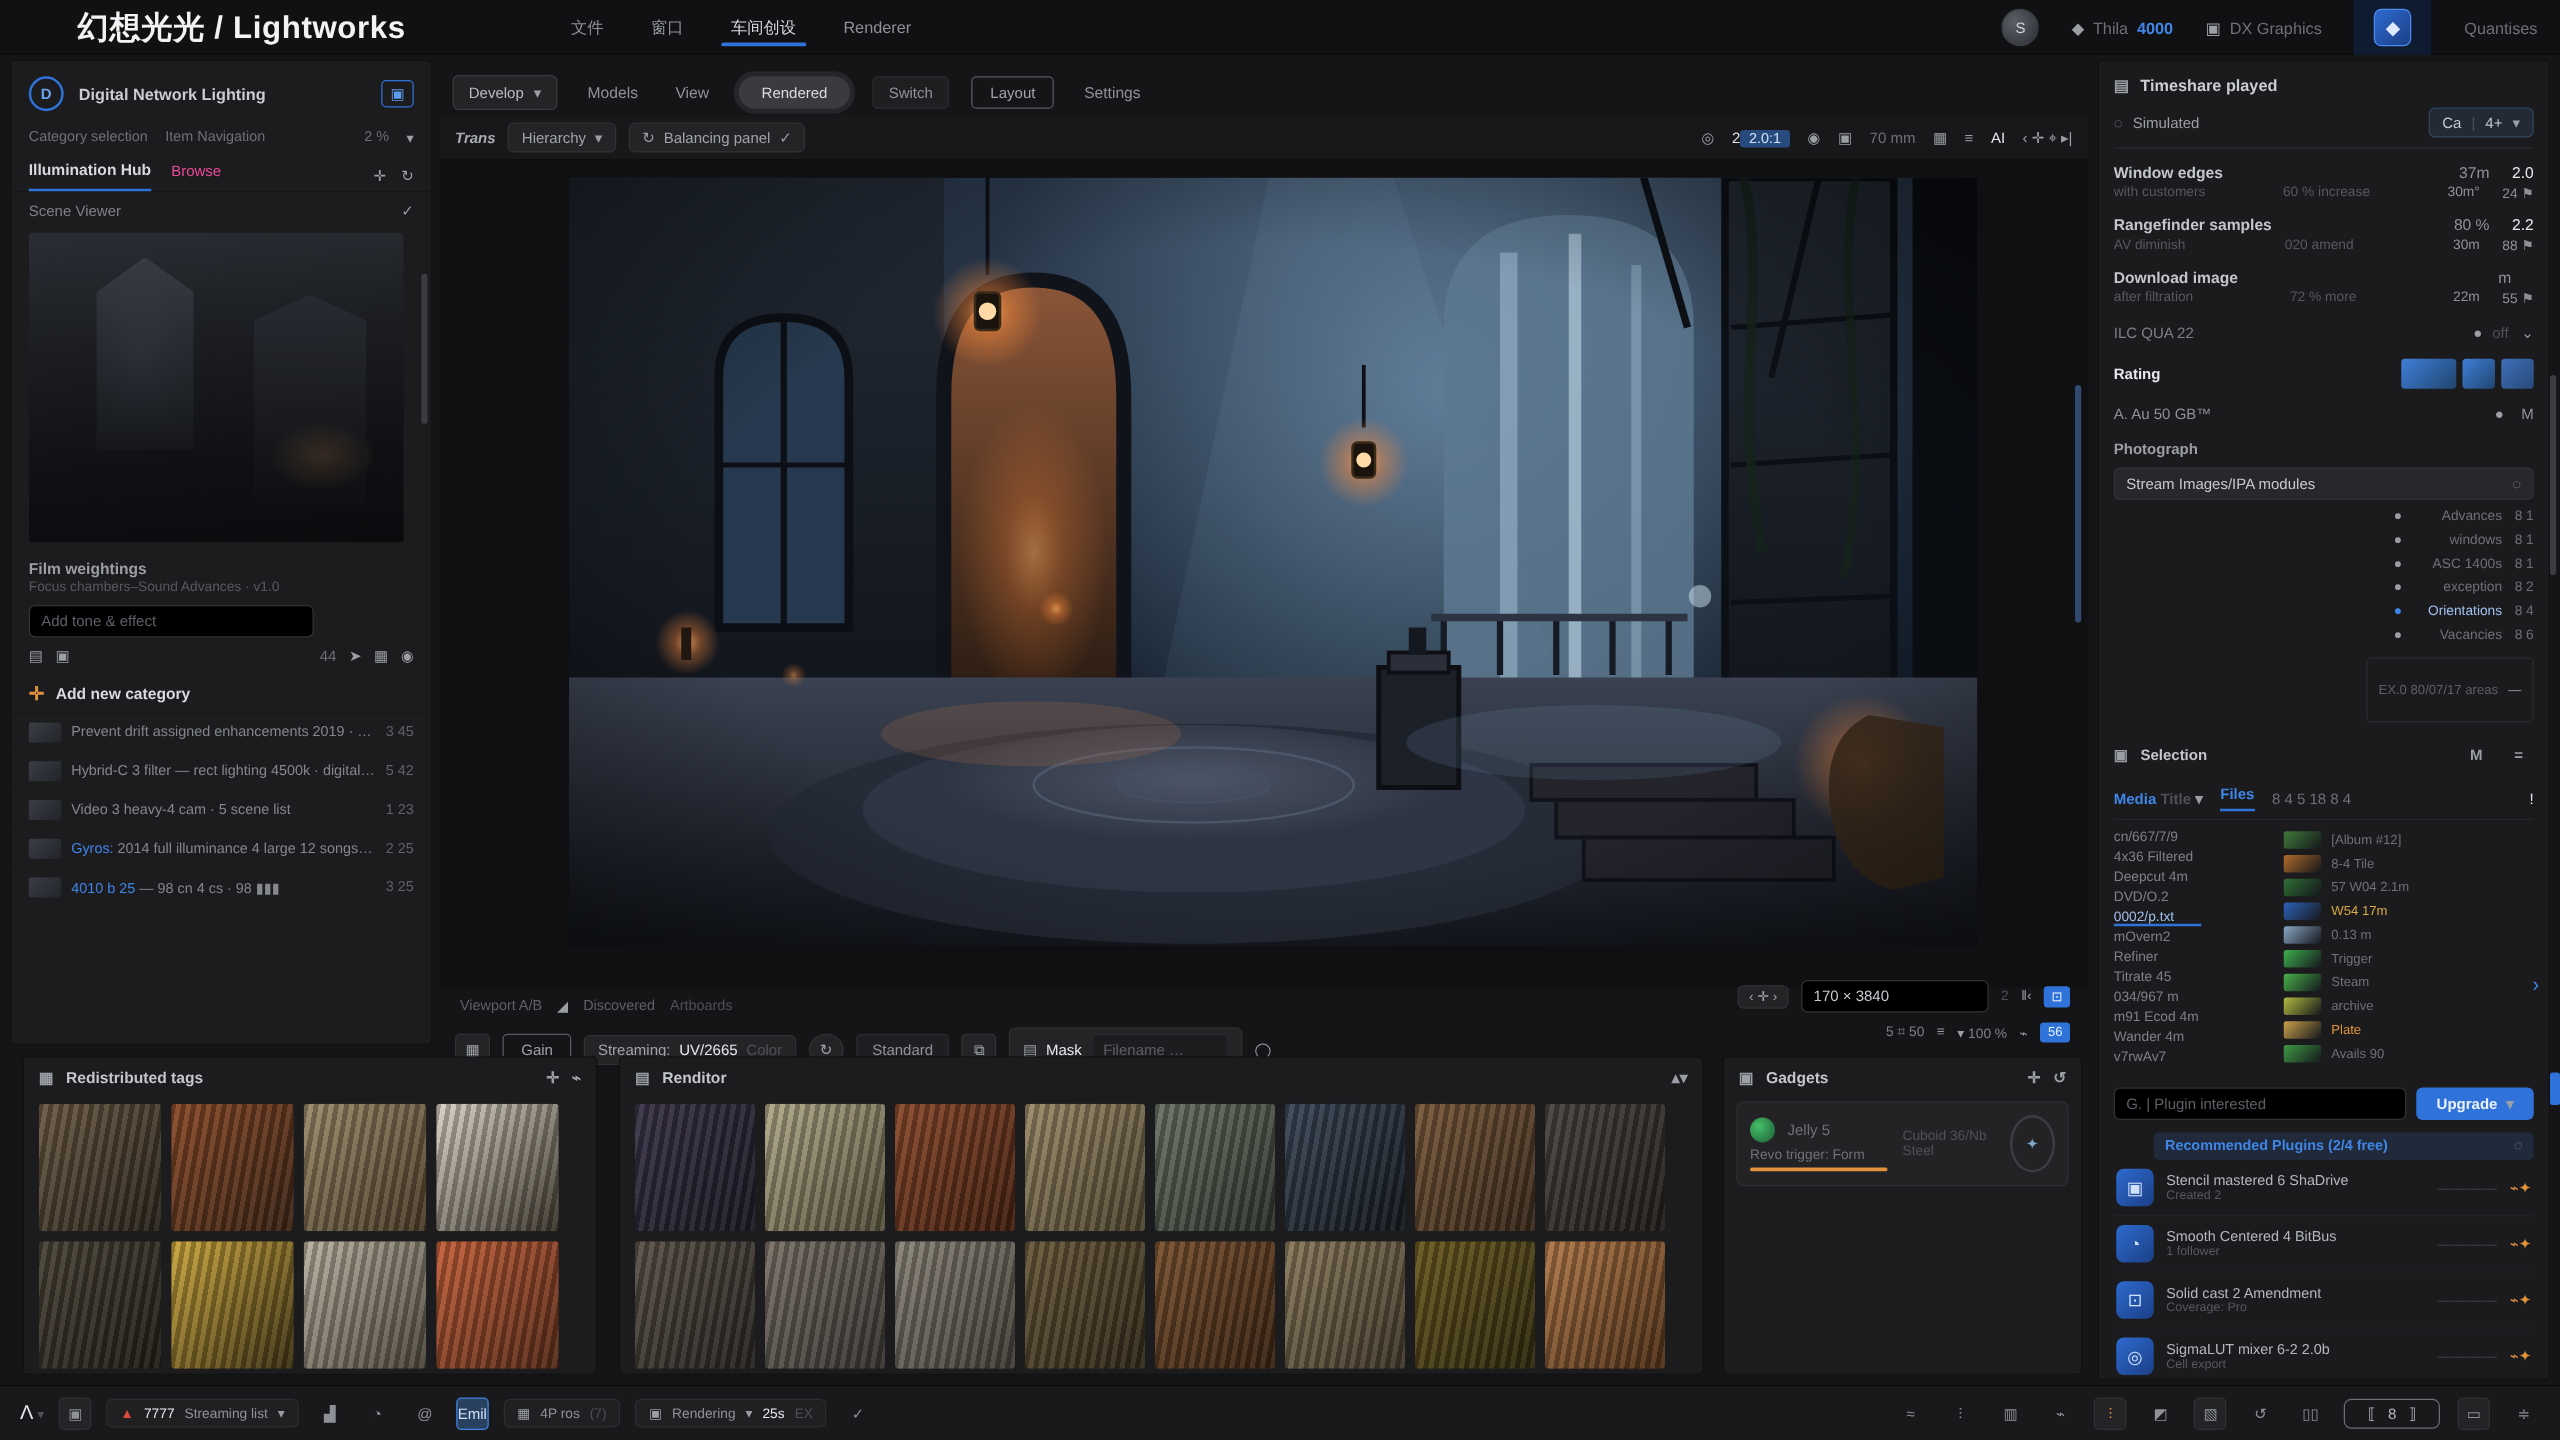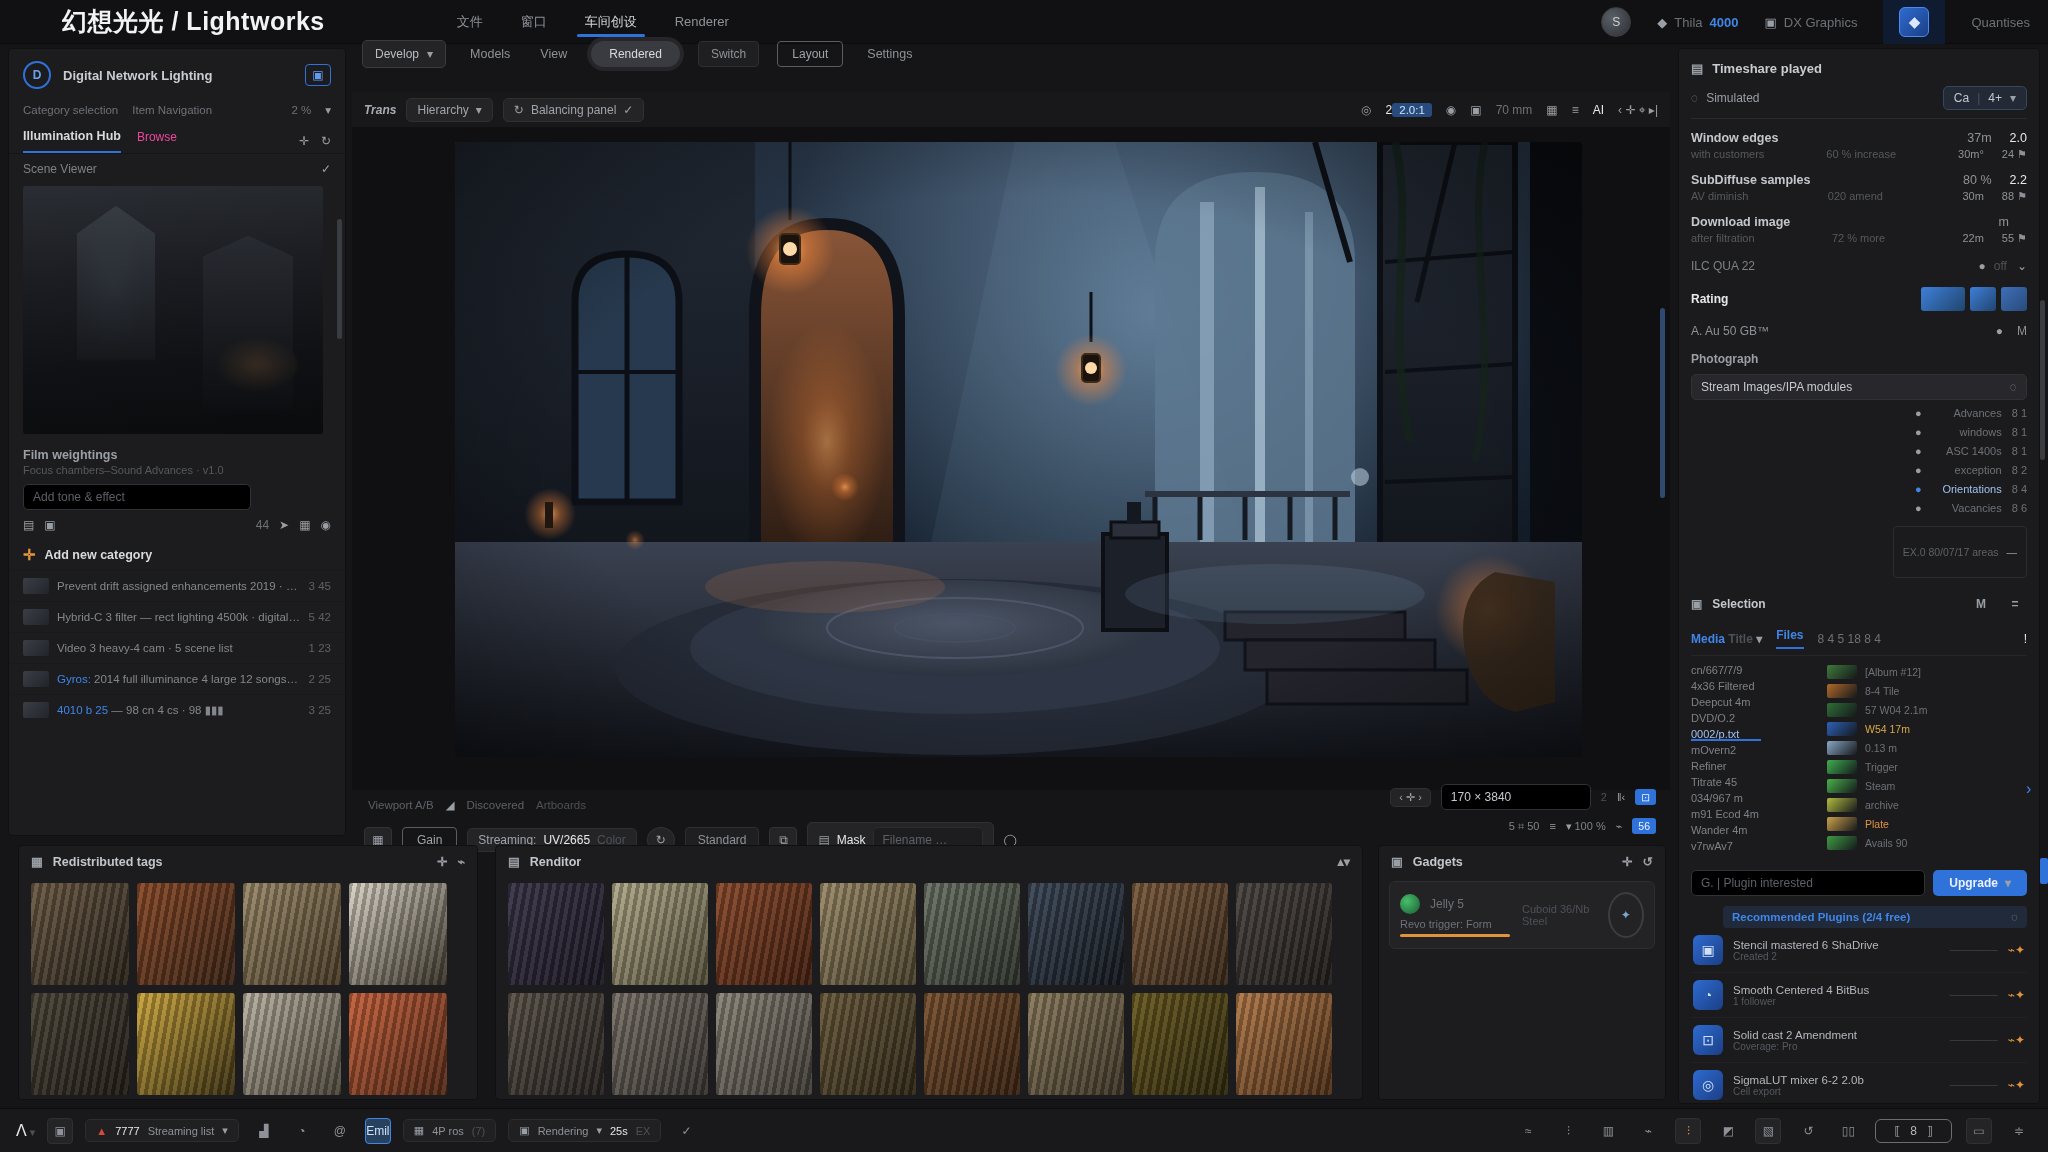--- a/index.html
+++ b/index.html
@@ -53,21 +53,21 @@
   .lp-desc-note{padding:0 14px;color:#55595f;font-size:11px;}
   .lp-input{margin:8px 14px 4px;width:228px;}
   .lp-iconrow{display:flex;align-items:center;gap:10px;padding:4px 14px;}
   .lp-add{display:flex;align-items:center;gap:9px;padding:10px 14px 6px;color:#d8dade;font-weight:bold;font-size:12.5px;}
   .plus-badge{color:#e0923c;font-size:15px;font-weight:bold;}
   .lp-item{display:flex;align-items:center;gap:8px;padding:7px 14px;font-size:11.5px;color:#83878d;border-top:1px solid #19191b;}
   .lp-item .sw{width:26px;height:16px;border-radius:2px;background:linear-gradient(135deg,#3a3e45,#22242a);flex:none;}
   .lp-item .txt{flex:1;white-space:nowrap;overflow:hidden;text-overflow:ellipsis;}
   .lp-item .cnt{color:#5d6167;flex:none;}
   
-  .ct-toolbar{left:352px;top:32px;width:1318px;height:44px;position:absolute;display:flex;align-items:center;gap:18px;padding:0 10px;}
+  .ct-toolbar{left:352px;top:52px;width:1318px;height:44px;position:absolute;display:flex;align-items:center;gap:18px;padding:0 10px;}
   .dropbtn{background:#242427;border:1px solid #3a3a3f;border-radius:5px;padding:6px 12px;color:#b9bcc2;display:flex;gap:8px;align-items:center;}
   .ct-tab{color:#8e9298;font-size:12.5px;padding:0 6px;}
   .seg{background:#3a3b40;border-radius:14px;padding:6px 18px;color:#d9dbdf;box-shadow:0 0 0 4px #26262a;}
   .outbtn{border:1px solid #5a5c62;border-radius:4px;padding:5px 14px;color:#9fa3aa;background:transparent;}
   .darkbtn{border:1px solid #2e2e32;border-radius:4px;padding:5px 12px;color:#8e9298;background:#1f1f22;}
   .ct-sub{left:352px;top:92px;width:1318px;height:36px;position:absolute;display:flex;align-items:center;gap:10px;padding:0 12px;background:#18181a;border-bottom:1px solid #101012;}
   .ct-sub .label{font-weight:bold;color:#a8acb2;font-style:italic;}
   .ct-right{margin-left:auto;display:flex;align-items:center;gap:14px;color:#8e9298;}
   .ratio-chip{background:#284b7e;color:#cfe0f7;border-radius:3px;padding:1px 7px;font-size:11.5px;}
   .viewport{left:352px;top:128px;width:1318px;height:662px;position:absolute;background:#101012;}
@@ -452,21 +452,21 @@
             <span>with customers</span>
             <span>60 % increase</span>
             <span class="pv">
               <span>30m°</span>
               <span>24 ⚑</span>
             </span>
           </div>
         </div>
         <div class="prop">
           <div class="l1">
-            <span>SubDiffuse samples</span>
+            <span>Rangefinder samples</span>
             <span class="pv">
               <span>80 %</span>
               <span class="white">2.2</span>
             </span>
           </div>
           <div class="l2">
             <span>AV diminish</span>
             <span>020 amend</span>
             <span class="pv">
               <span>30m</span>

